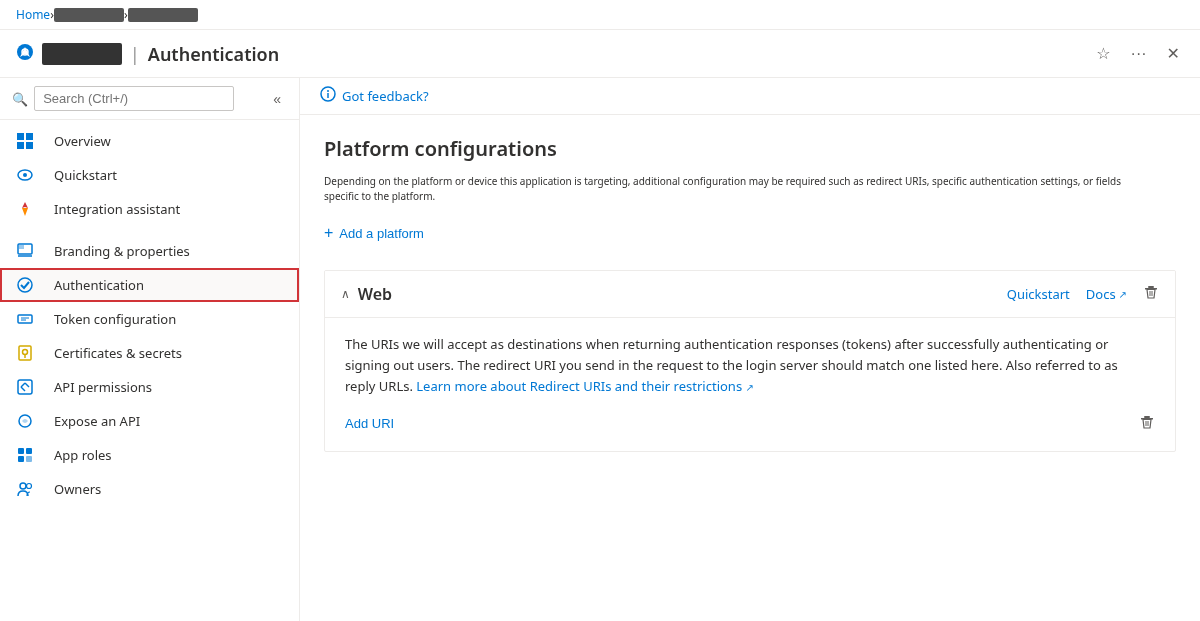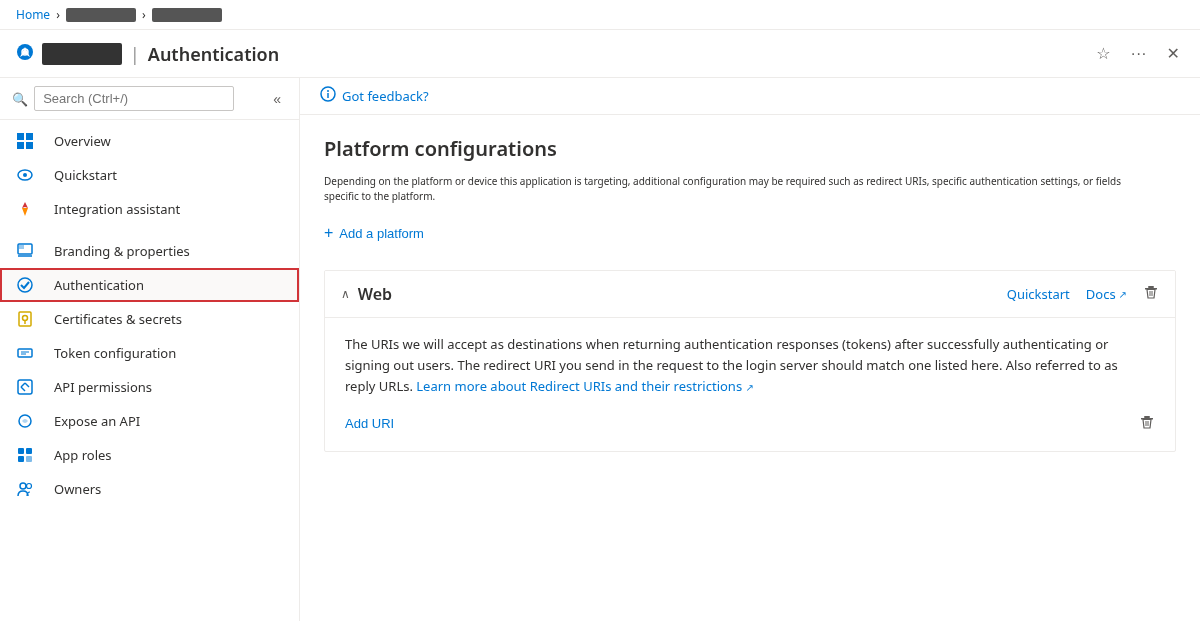--- a/index.html
+++ b/index.html
@@ -8,21 +8,21 @@
     
     .top-bar { display: flex; align-items: center; justify-content: space-between; padding: 8px 16px; border-bottom: 1px solid #edebe9; min-height: 48px; }
     .top-bar-left { display: flex; align-items: center; gap: 8px; }
     .app-title { font-size: 18px; font-weight: 600; color: #323130; display: flex; align-items: center; gap: 8px; }
     .app-name-box { background: #333; color: #333; min-width: 80px; height: 22px; border-radius: 2px; display: inline-block; }
     .pipe { color: #666; font-weight: 300; }
     .top-bar-actions { display: flex; align-items: center; gap: 12px; }
     .icon-btn { cursor: pointer; color: #605e5c; font-size: 16px; padding: 4px; border: none; background: none; }
 
     
-    .breadcrumb { display: flex; align-items: center; gap: 6px; padding: 6px 16px; font-size: 12px; color: #0078d4; border-bottom: 1px solid #edebe9; }
+    .breadcrumb { display: flex; align-items: center; padding: 6px 16px; font-size: 12px; color: #0078d4; border-bottom: 1px solid #edebe9; }
     .breadcrumb a { color: #0078d4; text-decoration: none; cursor: pointer; }
     .breadcrumb .sep { color: #323130; }
     .breadcrumb-box { background: #555; color: #555; min-width: 70px; height: 14px; border-radius: 2px; display: inline-block; }
 
     
     .main-layout { display: flex; flex: 1; overflow: hidden; }
 
     
     .sidebar { width: 300px; border-right: 1px solid #edebe9; display: flex; flex-direction: column; overflow-y: auto; flex-shrink: 0; }
     .search-bar { padding: 8px 12px; border-bottom: 1px solid #edebe9; display: flex; align-items: center; gap: 6px; }
@@ -160,37 +160,37 @@
               <circle cx="9" cy="9" r="7" fill="none" stroke="#0078d4" stroke-width="1.5"></circle>
               <path d="M5 9 L8 12 L13 6" stroke="#0078d4" stroke-width="2" fill="none"></path>
             </svg>
         </span>
         <span>Authentication</span>
       </div>
 
       <div class="nav-item">
         <span class="nav-icon">
           <svg width="18" height="18" viewBox="0 0 18 18">
+              <rect x="2" y="5" width="14" height="8" rx="1" fill="none" stroke="#0078d4" stroke-width="1.5"></rect>
+              <line x1="5" y1="8" x2="13" y2="8" stroke="#0078d4" stroke-width="1"></line>
+              <line x1="5" y1="10" x2="10" y2="10" stroke="#0078d4" stroke-width="1"></line>
+            </svg>
+        </span>
+        <span>Token configuration</span>
+      </div>
+
+      <div class="nav-item">
+        <span class="nav-icon">
+          <svg width="18" height="18" viewBox="0 0 18 18">
               <rect x="3" y="2" width="12" height="14" rx="1" fill="none" stroke="#d4aa00" stroke-width="1.5"></rect>
               <circle cx="9" cy="8" r="2.5" fill="none" stroke="#d4aa00" stroke-width="1.5"></circle>
               <line x1="9" y1="10.5" x2="9" y2="14" stroke="#d4aa00" stroke-width="1.5"></line>
             </svg>
         </span>
         <span>Certificates &amp; secrets</span>
-      </div>
-
-      <div class="nav-item">
-        <span class="nav-icon">
-          <svg width="18" height="18" viewBox="0 0 18 18">
-              <rect x="2" y="5" width="14" height="8" rx="1" fill="none" stroke="#0078d4" stroke-width="1.5"></rect>
-              <line x1="5" y1="8" x2="13" y2="8" stroke="#0078d4" stroke-width="1"></line>
-              <line x1="5" y1="10" x2="10" y2="10" stroke="#0078d4" stroke-width="1"></line>
-            </svg>
-        </span>
-        <span>Token configuration</span>
       </div>
 
       <div class="nav-item">
         <span class="nav-icon">
           <svg width="18" height="18" viewBox="0 0 18 18">
               <rect x="2" y="2" width="14" height="14" rx="2" fill="none" stroke="#0078d4" stroke-width="1.5"></rect>
               <line x1="5" y1="9" x2="9" y2="5" stroke="#0078d4" stroke-width="1.5"></line>
               <line x1="9" y1="5" x2="13" y2="9" stroke="#0078d4" stroke-width="1.5"></line>
               <line x1="5" y1="9" x2="9" y2="13" stroke="#0078d4" stroke-width="1.5"></line>
             </svg>

